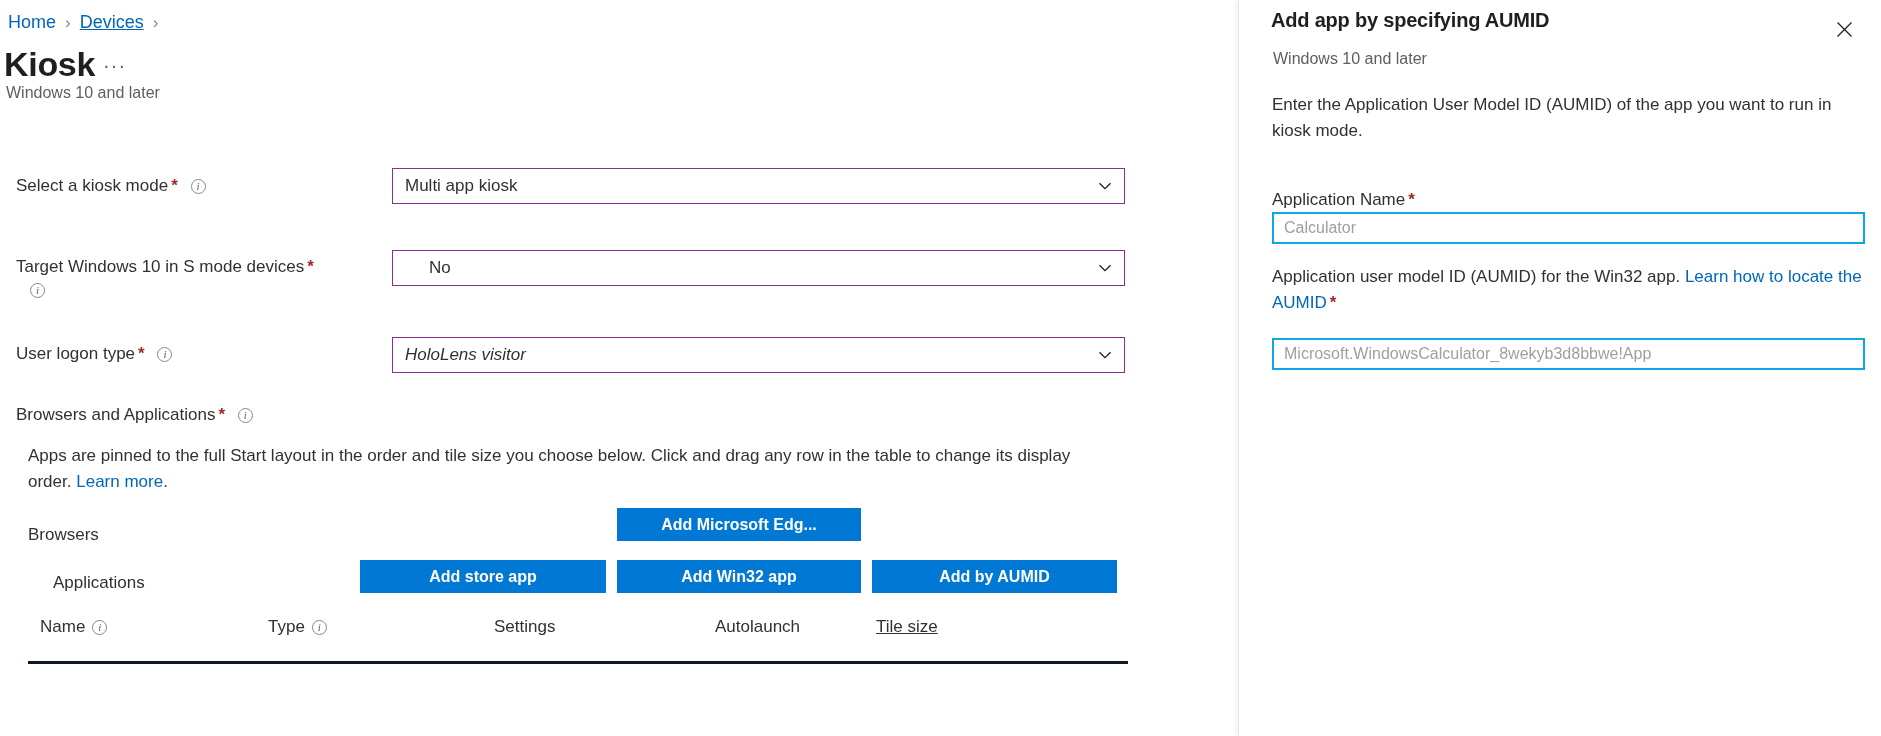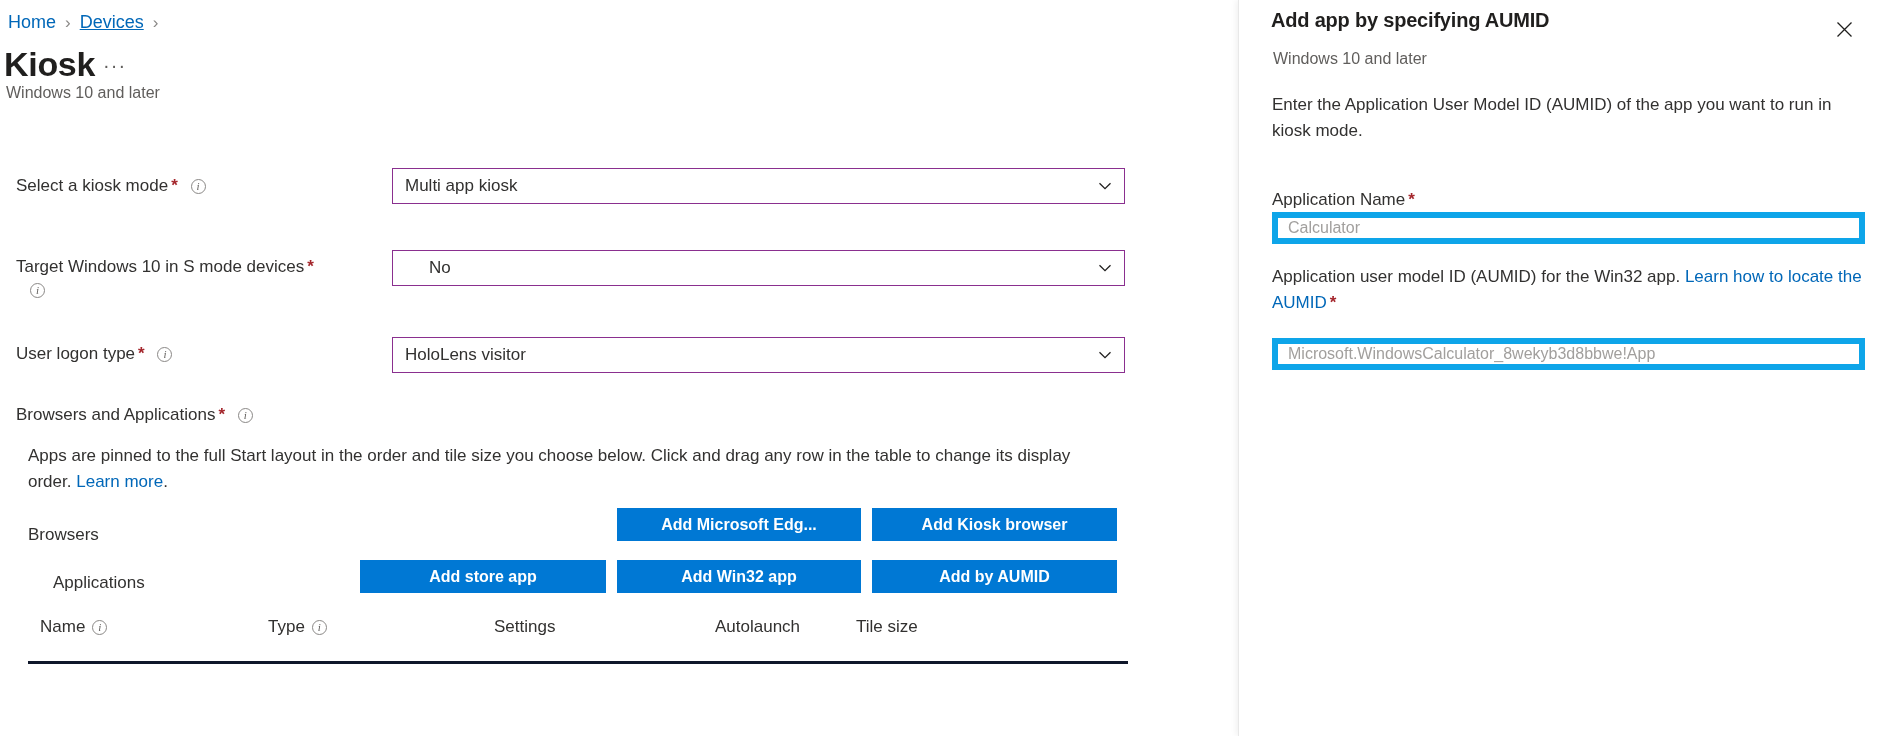--- a/index.html
+++ b/index.html
@@ -129,21 +129,21 @@
 
   .panel-desc {
     position:absolute; left:33px; top:92px; width:590px;
     font-size:17px; color:#323130; line-height:1.5;
   }
   .panel-field-label {
     position:absolute; font-size:17px; color:#323130; line-height:1.5;
   }
   .textbox {
     position:absolute; height:32px;
-    border:6px solid #0ea5e9; background:#fff;
+    border:2px solid #0ea5e9; background:#fff;
     display:flex; align-items:center; padding:0 10px;
     font-size:16px; color:#a19f9d;
     cursor:text;
   }
 </style>
 </head>
 <body>
 
 <div class="page">
 
@@ -186,60 +186,59 @@
         <svg width="18" height="18" viewBox="0 0 18 18">
             <path d="M3.5 6.2 L9 11.6 L14.5 6.2" fill="none" stroke="#201f1e" stroke-width="1.3"></path>
           </svg>
       </span>
     </div>
 
     <div class="form-label" style="left:16px; top:343px;">
       <span>User logon type</span><span class="req">*</span>
       <span class="info-ico">i</span>
     </div>
-    <div class="dropdown" style="left:392px; top:337px; width:733px;">
+    <div class="dropdown" style="left:392px; top:337px; width:733px;font-style:italic;">
       <span class="val">HoloLens visitor</span>
       <span class="chev">
         <svg width="18" height="18" viewBox="0 0 18 18">
             <path d="M3.5 6.2 L9 11.6 L14.5 6.2" fill="none" stroke="#201f1e" stroke-width="1.3"></path>
           </svg>
       </span>
     </div>
 
     <div class="form-label" style="left:16px; top:404px;">
       <span>Browsers and Applications</span><span class="req">*</span>
       <span class="info-ico">i</span>
     </div>
 
     <div class="section-desc">
       <span>Apps are pinned to the full Start layout in the order and tile size you choose below. Click and drag any row in the table to change its display order.</span>
       <span class="link">Learn more</span><span>.</span>
     </div>
 
     <div class="row-label" style="left:28px; top:525px;">Browsers</div>
     <button class="btn" style="left:617px; top:508px; width:244px;">Add Microsoft Edg...</button>
-    <button class="btn" style="left:872px; top:508px; width:245px;">Add Kiosk browser</button>
 
     <div class="row-label" style="left:28px; top:573px;margin-left:25px;">Applications</div>
     <button class="btn" style="left:360px; top:560px; width:246px;">Add store app</button>
     <button class="btn" style="left:617px; top:560px; width:244px;">Add Win32 app</button>
     <button class="btn" style="left:872px; top:560px; width:245px;">Add by AUMID</button>
 
     <div class="tbl-head">
       <div class="th" style="left:12px;">
         <span>Name</span>
         <span class="info-ico" style="margin-left:0;">i</span>
       </div>
       <div class="th" style="left:240px;">
         <span>Type</span>
         <span class="info-ico" style="margin-left:0;">i</span>
       </div>
       <div class="th" style="left:466px;">Settings</div>
       <div class="th" style="left:687px;">Autolaunch</div>
-      <div class="th" style="left:828px;">Tile size</div>
+      <div class="th" style="left:848px;text-decoration:underline;">Tile size</div>
     </div>
 
   </div>
 
   <div class="panel">
 
     <div class="panel-head">
       <span class="panel-title">Add app by specifying AUMID</span>
       <span class="close-btn">
         <svg width="17" height="17" viewBox="0 0 17 17">

